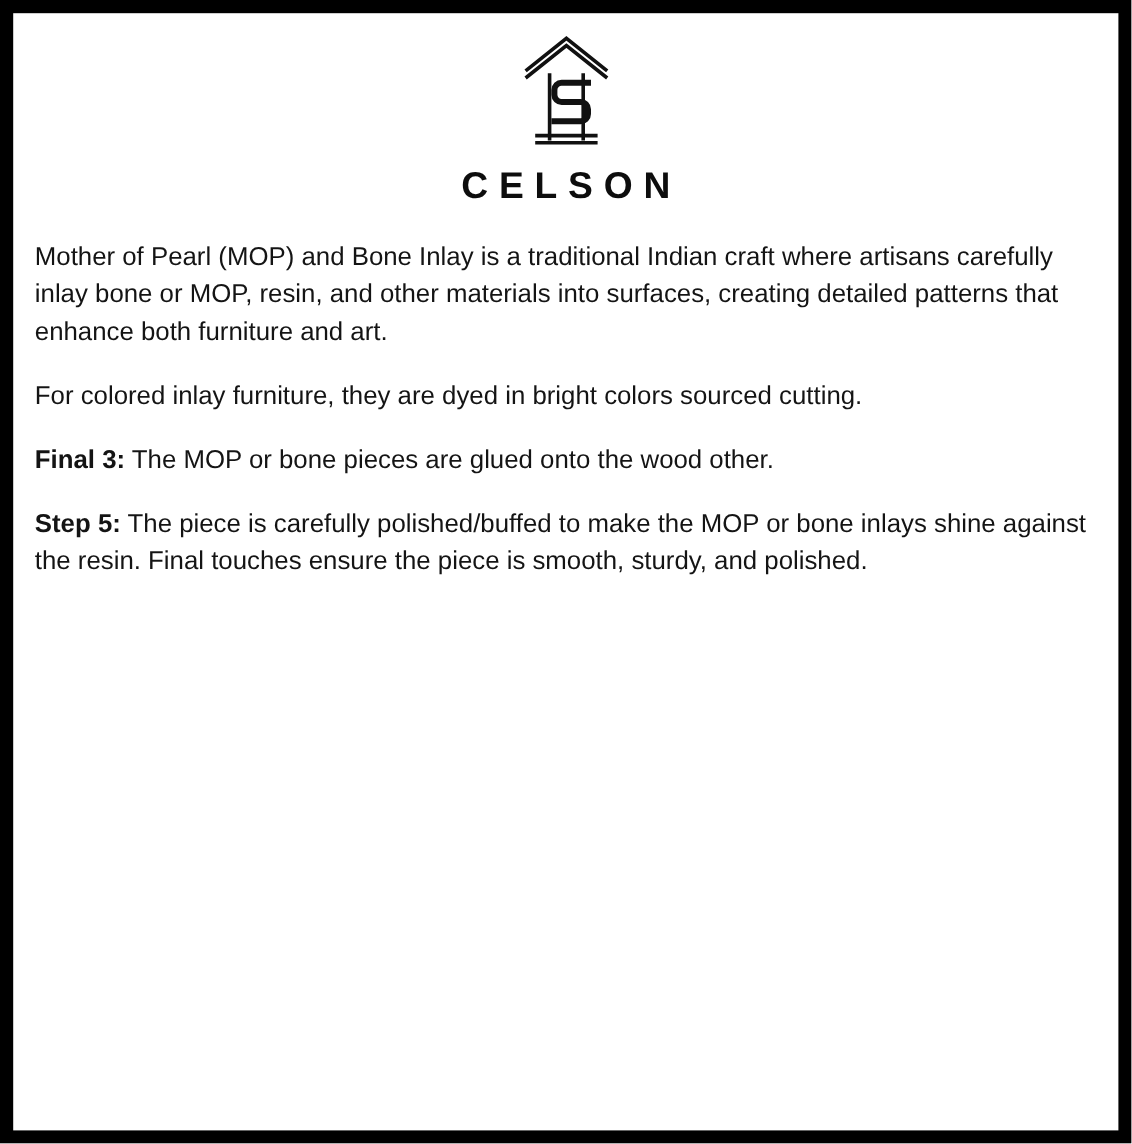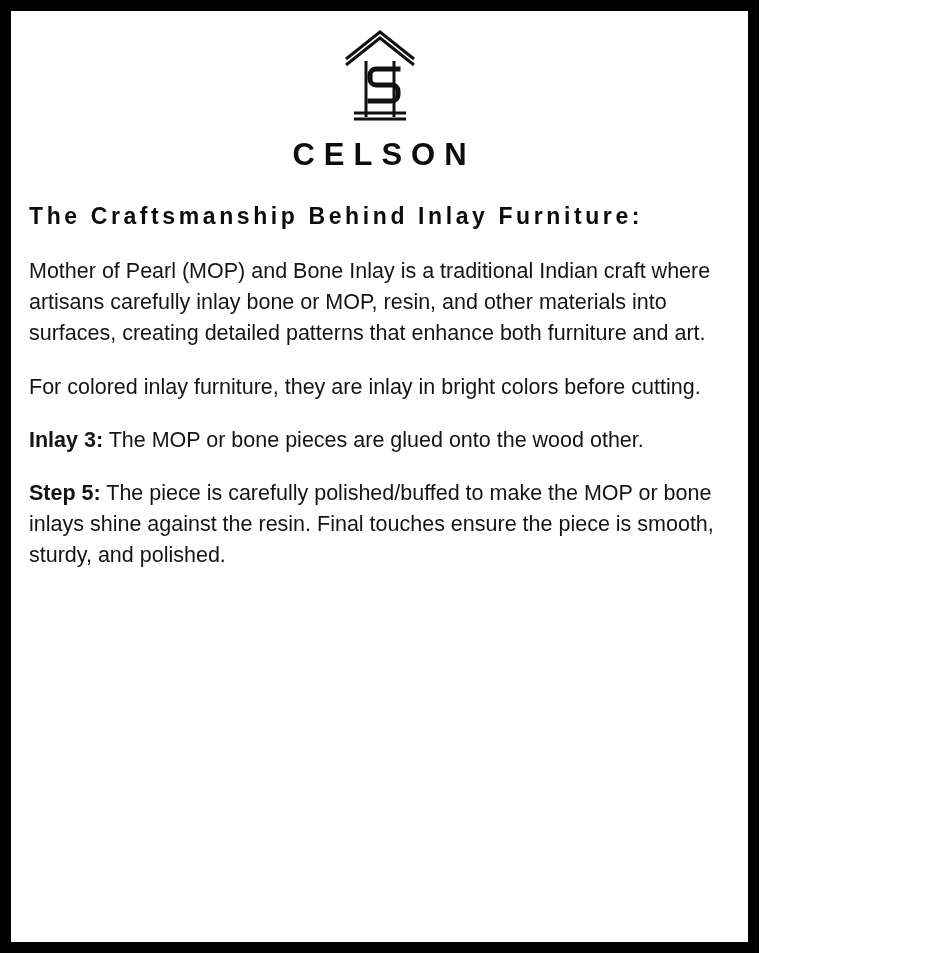--- a/index.html
+++ b/index.html
@@ -9,21 +9,21 @@
   }
   body {
     width: 943px;
     height: 953px;
     font-family: "Liberation Sans", sans-serif;
     color: #111111;
     overflow: hidden;
   }
   .page {
     box-sizing: border-box;
-    width: 759px;
+    width: 943px;
     height: 953px;
     border: 11px solid #000000;
     background: #ffffff;
     padding: 10px 18px 0 18px;
   }
   .brand-block {
     text-align: center;
     padding-top: 4px;
   }
   .logo-mark {
@@ -73,30 +73,29 @@
       <polyline points="14,40 48,13 82,40" fill="none" stroke="#111111" stroke-width="3"></polyline>
       <line x1="34" y1="36" x2="34" y2="92" stroke="#111111" stroke-width="3"></line>
       <line x1="62" y1="36" x2="62" y2="92" stroke="#111111" stroke-width="3"></line>
       <line x1="22" y1="88" x2="74" y2="88" stroke="#111111" stroke-width="3"></line>
       <line x1="22" y1="94" x2="74" y2="94" stroke="#111111" stroke-width="3"></line>
       <path d="M66 44 H44 a6 6 0 0 0 -6 6 v4 a6 6 0 0 0 6 6 h16 a6 6 0 0 1 6 6 v4 a6 6 0 0 1 -6 6 H38" fill="none" stroke="#111111" stroke-width="5" stroke-linecap="square"></path>
     </svg>
     <div class="brand-name">CELSON</div>
   </div>
 
-  <div class="headline">The Craftsmanship Behind Inlay Furniture:</div>
 
   <div class="body-copy">
     <p class="para">
       <b></b><span>Mother of Pearl (MOP) and Bone Inlay is a traditional Indian craft where artisans carefully inlay bone or MOP, resin, and other materials into surfaces, creating detailed patterns that enhance both furniture and art.</span>
     </p>
     <p class="para">
-      <b></b><span>For colored inlay furniture, they are inlay in bright colors before cutting.</span>
+      <b></b><span>For colored inlay furniture, they are dyed in bright colors sourced cutting.</span>
     </p>
     <p class="para">
-      <b>Inlay 3:</b><span> The MOP or bone pieces are glued onto the wood other.</span>
+      <b>Final 3:</b><span> The MOP or bone pieces are glued onto the wood other.</span>
     </p>
     <p class="para">
       <b>Step 5:</b><span> The piece is carefully polished/buffed to make the MOP or bone inlays shine against the resin. Final touches ensure the piece is smooth, sturdy, and polished.</span>
     </p>
   </div>
 
 </div>
 
 </body></html>

